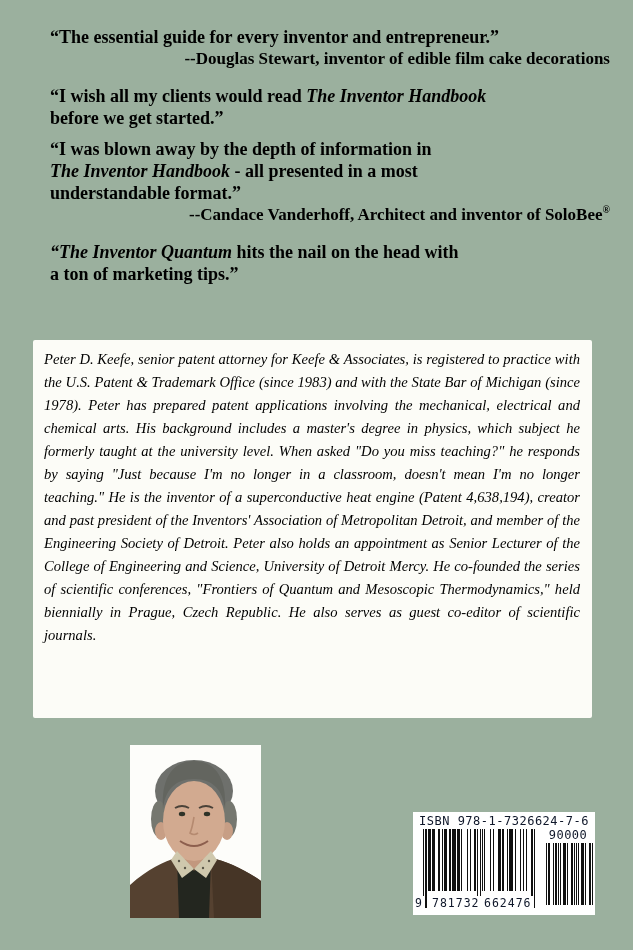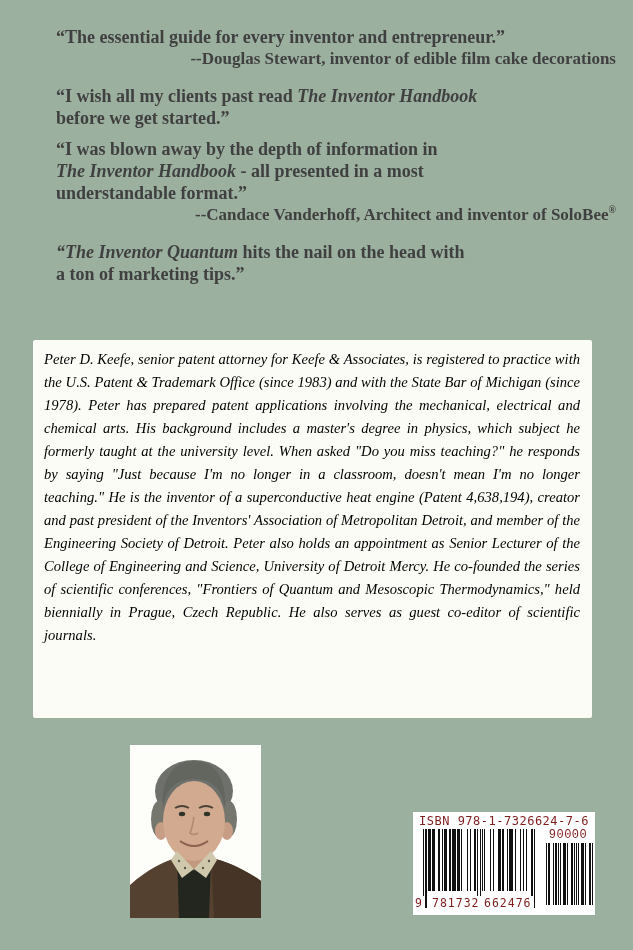--- a/index.html
+++ b/index.html
@@ -2,22 +2,22 @@
 <html><head>
 <meta charset="utf-8">
 <style>
   html,body{margin:0;padding:0;}
   .cover{
     position:relative;width:633px;height:950px;
     background:#9bb09e;overflow:hidden;
     font-family:"Liberation Serif",serif;
   }
   .quotes{
-    position:absolute;left:56px;top:26px;width:560px;
-    color:#404040;font-weight:bold;
+    position:absolute;left:50px;top:26px;width:560px;
+    color:#000000;font-weight:bold;
   }
   .quote-block{margin:0 0 15px 0;}
   .quote-block.tight{margin-bottom:9px;}
   .q{font-size:18px;line-height:22px;margin:0;white-space:pre-line;}
   .attr{font-size:17px;line-height:22px;margin:0;padding-left:17px;white-space:pre-line;text-align:right;}
   .it{font-style:italic;text-align:center;}
   sup.reg{font-size:10px;vertical-align:super;line-height:0;}
   .bio-box{
     position:absolute;left:33px;top:340px;width:559px;height:378px;
     background:#fcfcf7;border-radius:2px;box-sizing:border-box;
@@ -29,31 +29,31 @@
     text-align:justify;
   }
   .photo{
     position:absolute;left:130px;top:745px;width:131px;height:173px;
     background:#fdfdfa;
   }
   .photo svg{display:block;width:100%;height:100%;}
   .barcode-box{
     position:absolute;left:413px;top:812px;width:182px;height:103px;
     background:#ffffff;
-    font-family:"DejaVu Sans Mono",monospace;color:#7f1d1d;
+    font-family:"DejaVu Sans Mono",monospace;color:#0f172a;
   }
   .isbn-label{
     position:absolute;top:2px;left:0;right:0;text-align:center;
     font-size:12px;letter-spacing:0.5px;white-space:nowrap;
   }
   .ean-main{position:absolute;left:10px;top:17px;width:112px;height:79px;}
   .ean-main rect,.ean-addon rect{fill:#101010;}
   .addon-text{
     position:absolute;left:128px;top:16px;width:54px;text-align:center;
-    font-size:12px;letter-spacing:0.5px;font-family:Liberation Mono, monospace;
+    font-size:12px;letter-spacing:0.5px;
   }
   .ean-addon{position:absolute;left:132px;top:31px;width:48px;height:62px;}
   .bdigit{position:absolute;top:84px;font-size:11.5px;letter-spacing:1px;background:#fff;}
   .d9{left:1px;padding:0 1px;}
   .dg1{left:17px;padding:0 2px;}
   .dg2{left:69px;padding:0 2px;}
   svg.bars{shape-rendering:crispEdges;}
 </style>
 </head>
 <body>
@@ -61,21 +61,21 @@
 <div class="cover">
 
   <section class="quotes">
 
     <div class="quote-block">
       <p class="q"><span>“The essential guide for every inventor and entrepreneur.”</span><span class="it"></span><span></span></p>
       <p class="attr">--Douglas Stewart, inventor of edible film cake decorations</p>
     </div>
 
     <div class="quote-block tight">
-      <p class="q"><span>“I wish all my clients past read </span><span class="it">The Inventor Handbook</span><span>
+      <p class="q"><span>“I wish all my clients would read </span><span class="it">The Inventor Handbook</span><span>
 before we get started.”</span></p>
     </div>
 
     <div class="quote-block">
       <p class="q"><span>“I was blown away by the depth of information in
 </span><span class="it">The Inventor Handbook</span><span> - all presented in a most
 understandable format.”</span></p>
       <p class="attr"><span>--Candace Vanderhoff, Architect and inventor of SoloBee</span><sup class="reg">®</sup></p>
     </div>
 

